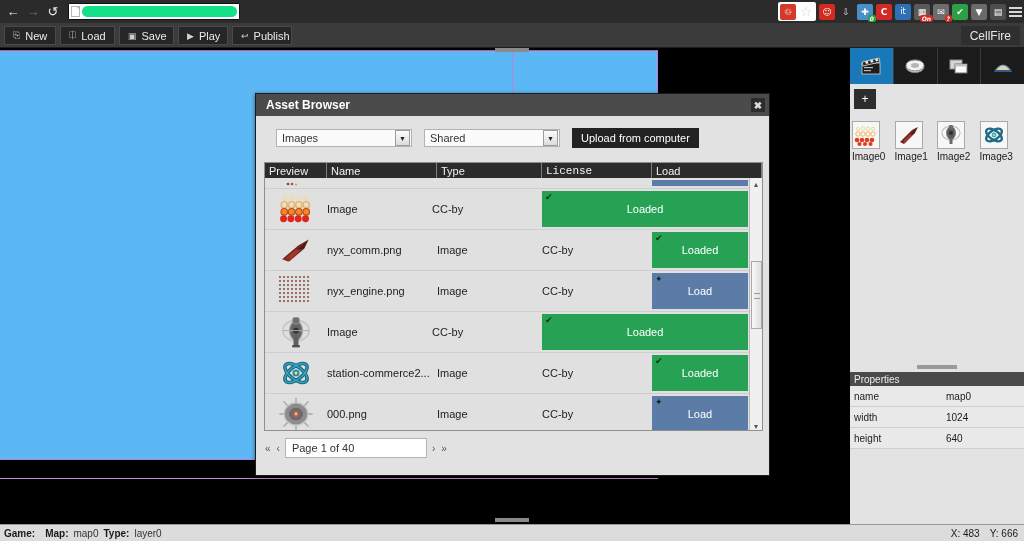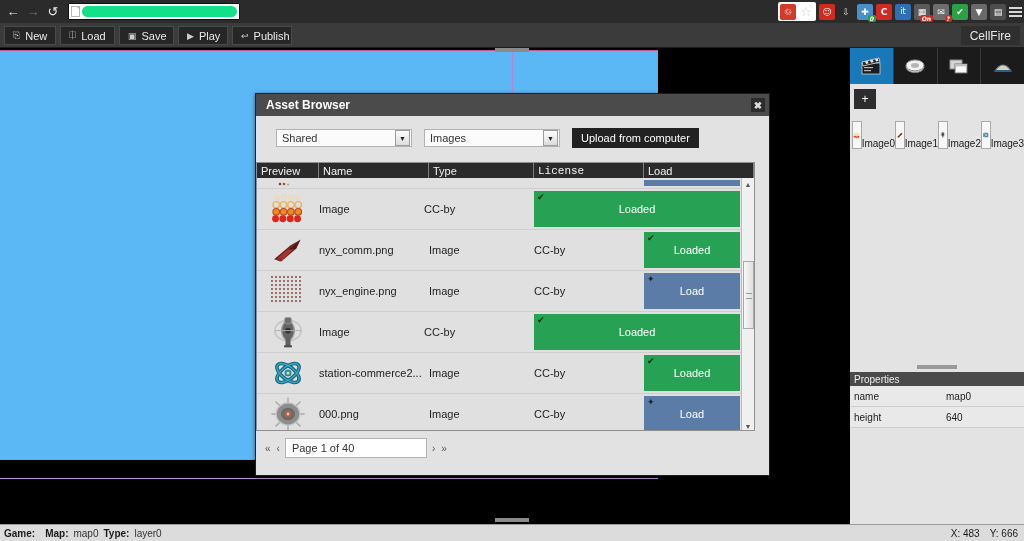--- a/index.html
+++ b/index.html
@@ -131,21 +131,21 @@
   .add-row { padding: 5px 4px 0 4px; }
   .add-btn {
     width: 22px; height: 20px; background: #2d2d2d; color: #fff;
     display: flex; align-items: center; justify-content: center;
     font-size: 12px; cursor: pointer;
   }
   .thumb-grid {
     display: flex; padding: 12px 2px 0 2px; gap: 0;
   }
   .thumb-cell {
-    width: 43px; display: flex; flex-direction: row; align-items: flex-end;
+    width: 43px; display: flex; flex-direction: column; align-items: flex-start;
     cursor: pointer;
   }
   .thumb-box {
     width: 28px; height: 28px; background: #f7f7f7;
     border: 1px solid #a9a9a9;
     display: flex; align-items: center; justify-content: center;
     overflow: hidden;
   }
   .thumb-label { font-size: 10px; color: #1a1a1a; margin-top: 2px; }
 
@@ -215,21 +215,21 @@
     border: 1px solid #9c9c9c;
     display: flex; align-items: center; justify-content: center;
     font-size: 7px; color: #222;
   }
   .upload-btn {
     height: 20px; background: #222; color: #fff; font-size: 11px;
     display: flex; align-items: center; padding: 0 9px; cursor: pointer;
   }
 
   .table-wrap {
-    position: absolute; left: 0; top: 68px; width: 499px; height: 269px;
+    position: absolute; left: 8px; top: 68px; width: 499px; height: 269px;
     border: 1px solid #8f8f8f; background: #e0e0e0; overflow: hidden;
   }
   .thead { display: flex; height: 15px; background: #2b2b2b; }
   .th {
     color: #f2f2f2; font-size: 11px; display: flex; align-items: center;
     padding-left: 4px; border-right: 1px solid #7e7e7e;
     font-family: "Liberation Sans", sans-serif;
   }
   .th-preview { width: 62px; }
   .th-name { width: 110px; }
@@ -469,39 +469,43 @@
     <div class="props-split">
         <i></i>
       </div>
     <div class="props-header">Properties</div>
     <div class="props-table">
       <div class="prop-row">
         <span class="prop-key">name</span>
         <span class="prop-val">map0</span>
       </div>
       <div class="prop-row">
+        <span class="prop-key">width</span>
+        <span class="prop-val">1024</span>
+      </div>
+      <div class="prop-row">
         <span class="prop-key">height</span>
         <span class="prop-val">640</span>
       </div>
     </div>
   </div>
 
   <div class="dialog">
     <div class="dlg-title">
       <span class="dlg-title-text">Asset Browser</span>
       <span class="dlg-close">✖</span>
     </div>
 
     <div class="dlg-controls">
       <div class="select-box">
+        <span class="select-text">Images</span>
+        <span class="select-arrow">▼</span>
+      </div>
+      <div class="select-box">
         <span class="select-text">Shared</span>
-        <span class="select-arrow">▼</span>
-      </div>
-      <div class="select-box">
-        <span class="select-text">Images</span>
         <span class="select-arrow">▼</span>
       </div>
       <div class="upload-btn">Upload from computer</div>
     </div>
 
     <div class="table-wrap">
       <div class="thead">
         <div class="th th-preview">Preview</div>
         <div class="th th-name">Name</div>
         <div class="th th-type">Type</div>

